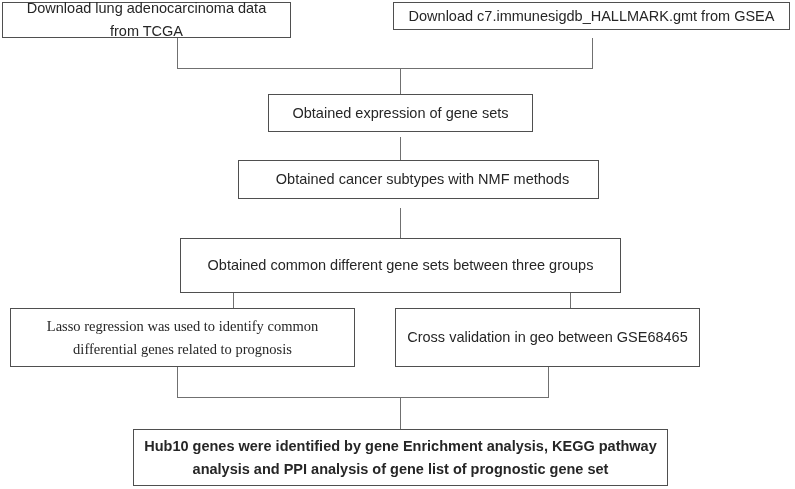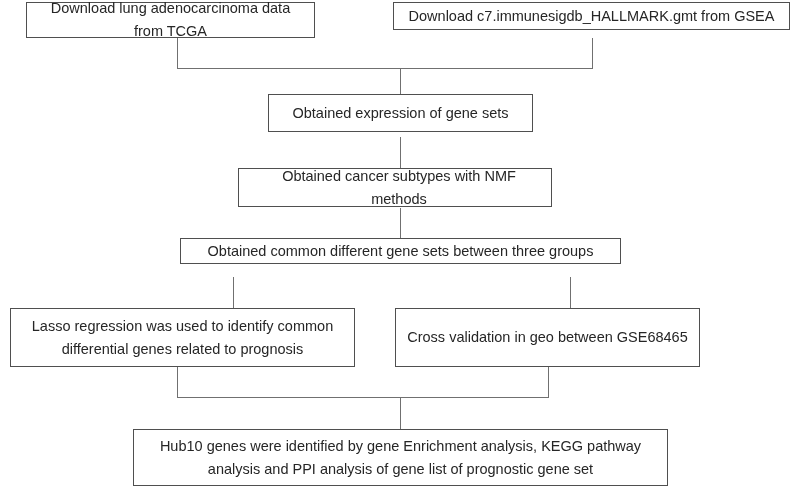--- a/index.html
+++ b/index.html
@@ -27,28 +27,28 @@
     align-items: center;
     justify-content: center;
     text-align: center;
     padding: 0 8px;
   }
   .edge {
     position: absolute;
     background: #707070;
   }
   
-  .n1 { left: 2px;   top: 2px;   width: 289px; height: 36px; margin-left: 24px; }
+  .n1 { left: 2px;   top: 2px;   width: 289px; height: 36px; }
   .n2 { left: 393px; top: 2px;   width: 397px; height: 28px; }
   .n3 { left: 268px; top: 94px;  width: 265px; height: 38px; }
-  .n4 { left: 238px; top: 168px; width: 314px; height: 39px; padding-left: 16px; }
-  .n5 { left: 180px; top: 238px; width: 441px; height: 26px; }
-  .n6 { left: 10px;  top: 308px; width: 345px; height: 59px; }
+  .n4 { left: 238px; top: 160px; width: 361px; height: 39px; padding-left: 16px; }
+  .n5 { left: 180px; top: 238px; width: 441px; height: 55px; }
+  .n6 { left: 10px;  top: 308px; width: 345px; height: 59px; font-family: Liberation Serif, serif; }
   .n7 { left: 395px; top: 308px; width: 305px; height: 59px; }
-  .n8 { left: 133px; top: 429px; width: 535px; height: 57px; }
+  .n8 { left: 133px; top: 429px; width: 535px; height: 57px; font-weight: bold; }
   
   .e1  { left: 177px; top: 38px;  width: 1px;   height: 30px; }
   .e2  { left: 592px; top: 38px;  width: 1px;   height: 30px; }
   .e3  { left: 177px; top: 68px;  width: 416px; height: 1px;  }
   .e4  { left: 400px; top: 68px;  width: 1px;   height: 31px; }
   .e5  { left: 400px; top: 137px; width: 1px;   height: 32px; }
   .e6  { left: 400px; top: 208px; width: 1px;   height: 30px; }
   .e7  { left: 233px; top: 277px; width: 1px;   height: 31px; }
   .e8  { left: 570px; top: 277px; width: 1px;   height: 31px; }
   .e9  { left: 177px; top: 367px; width: 1px;   height: 30px; }

